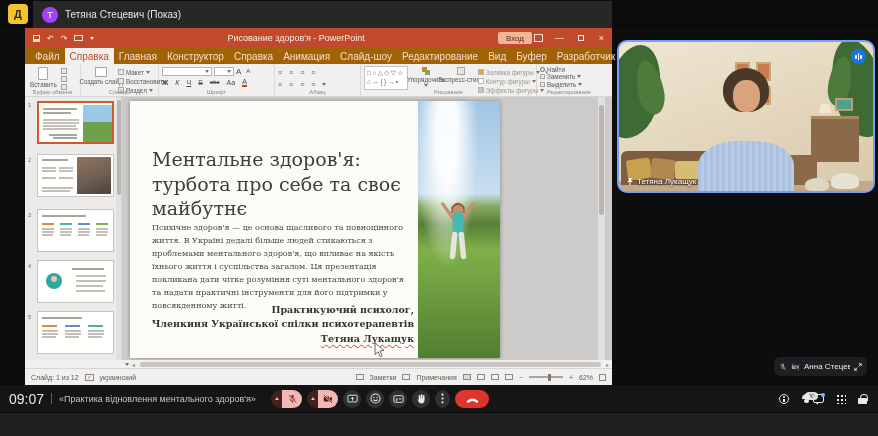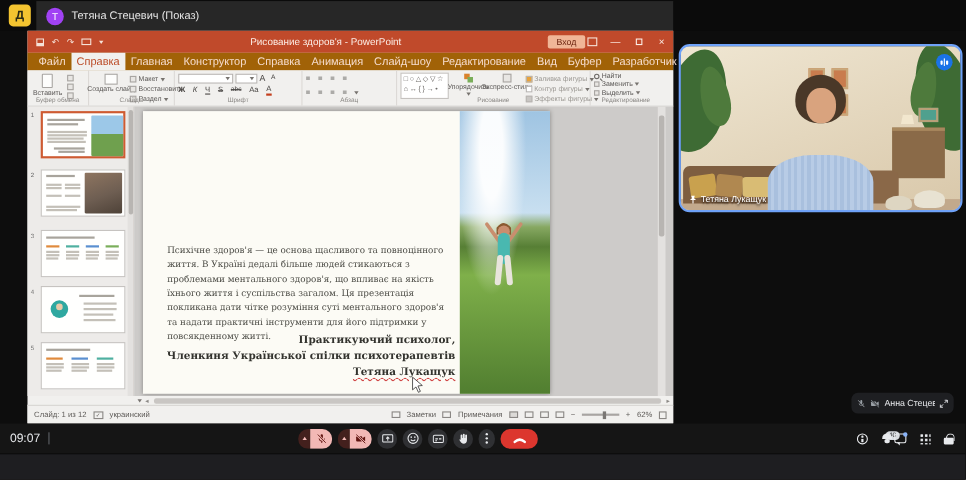--- a/index.html
+++ b/index.html
@@ -117,21 +117,21 @@
 .sc{position:absolute}
 .leaf{background:#3E6B34;border-radius:50% 50% 50% 50%/60% 60% 40% 40%}
 .frame{background:#C97C4E;border:2px solid #C9A87A}
 .spk-nm{position:absolute;left:7px;bottom:5px;display:flex;align-items:center;gap:3px;z-index:5;color:#fff;font-size:8px;text-shadow:0 1px 2px rgba(0,0,0,.8)}
 .audio-ind{position:absolute;right:7px;top:7px;width:15px;height:15px;border-radius:50%;background:#1A73E8;z-index:5;display:flex;align-items:center;justify-content:center;gap:1px}
 .audio-ind i{width:1.6px;background:#fff;border-radius:1px}
 
 
 #mtoolbar{left:0;top:385px;width:878px;height:27px;background:#151515}
 .mt-left{position:absolute;left:9px;top:0;height:27px;display:flex;align-items:center;gap:7px}
-.mt-time{font-size:11px;color:#E8EAED}
+.mt-time{font-size:14px;color:#E8EAED}
 .mt-div{width:1px;height:11px;background:#5F6368}
 .mt-title{font-size:9px;color:#C4C7CB}
 .mt-center{position:absolute;left:271px;top:4px;height:19px;display:flex;align-items:center;gap:5px}
 .pill{height:18px;border-radius:9px;overflow:hidden;display:flex}
 .pill .seg1{width:11px;background:#43201D;display:flex;align-items:center;justify-content:center}
 .pill .seg2{width:20px;background:#F2B8B5;display:flex;align-items:center;justify-content:center}
 .carup{width:0;height:0;border-left:2.5px solid transparent;border-right:2.5px solid transparent;border-bottom:3px solid #F2B8B5}
 .cbtn{width:18px;height:18px;border-radius:50%;background:#2F3033;display:flex;align-items:center;justify-content:center}
 .endcall{width:34px;height:18px;border-radius:9px;background:#DC362E;display:flex;align-items:center;justify-content:center}
 .mt-right{position:absolute;right:11px;top:0;height:27px;display:flex;align-items:center;gap:12px}
@@ -413,20 +413,21 @@
           <span class="tline" style="left:50px;top:21px;width:16px"></span>
           <span class="tline" style="left:50px;top:24px;width:14px"></span>
       </div>
       <span class="vtrack" style="right:0;top:0;width:5px;height:263px">
           <span class="vthumb" style="left:0.5px;top:3px;width:4px;height:95px"></span>
         </span>
     </div>
 
     <div class="abs" id="canvas">
       <div id="slide">
+        <div class="stitle">Ментальне здоров'я: турбота про себе та своє майбутнє</div>
         <div class="sbody">Психічне здоров'я — це основа щасливого та повноцінного життя. В Україні дедалі більше людей стикаються з проблемами ментального здоров'я, що впливає на якість їхнього життя і суспільства загалом. Ця презентація покликана дати чітке розуміння суті ментального здоров'я та надати практичні інструменти для його підтримки у повсякденному житті.</div>
         <div class="ssig">
           <div>Практикуючий психолог,</div>
           <div>Членкиня Української спілки психотерапевтів</div>
           <div><span class="wavy">Тетяна Лукащук</span></div>
         </div>
         <div class="sphoto">
           <svg width="44" height="84" viewBox="0 0 40 76" style="position:absolute;left:18px;top:96px">
             <path d="M14 9 q6 -8 12 0 l0 6 q-6 -4 -12 0 z" fill="#8A5A30"></path>
             <circle cx="20" cy="12" r="5" fill="#C98E6E"></circle>
@@ -570,20 +571,21 @@
     <span class="sv-nm">Анна Стецевич</span>
     <svg width="8" height="8" viewBox="0 0 10 10">
         <path d="M6 1h3v3M4 9H1V6M9 1 5.8 4.2M1 9l3.2-3.2" stroke="#E8EAED" stroke-width="1.1" fill="none"></path>
       </svg>
   </div>
 
   <div class="abs" id="mtoolbar">
     <div class="mt-left">
       <span class="mt-time">09:07</span>
       <span class="mt-div"></span>
+      <span class="mt-title nowrap">«Практика відновлення ментального здоров'я»</span>
     </div>
     <div class="mt-center">
       <div class="pill">
         <span class="seg1">
             <i class="carup"></i>
           </span>
         <span class="seg2">
             <svg width="9" height="10" viewBox="0 0 12 13">
               <rect x="4.6" y="1" width="2.8" height="6" rx="1.4" fill="#601410"></rect>
               <path d="M2.8 6a3.2 3.2 0 0 0 6.4 0" fill="none" stroke="#601410" stroke-width="1.1"></path>

